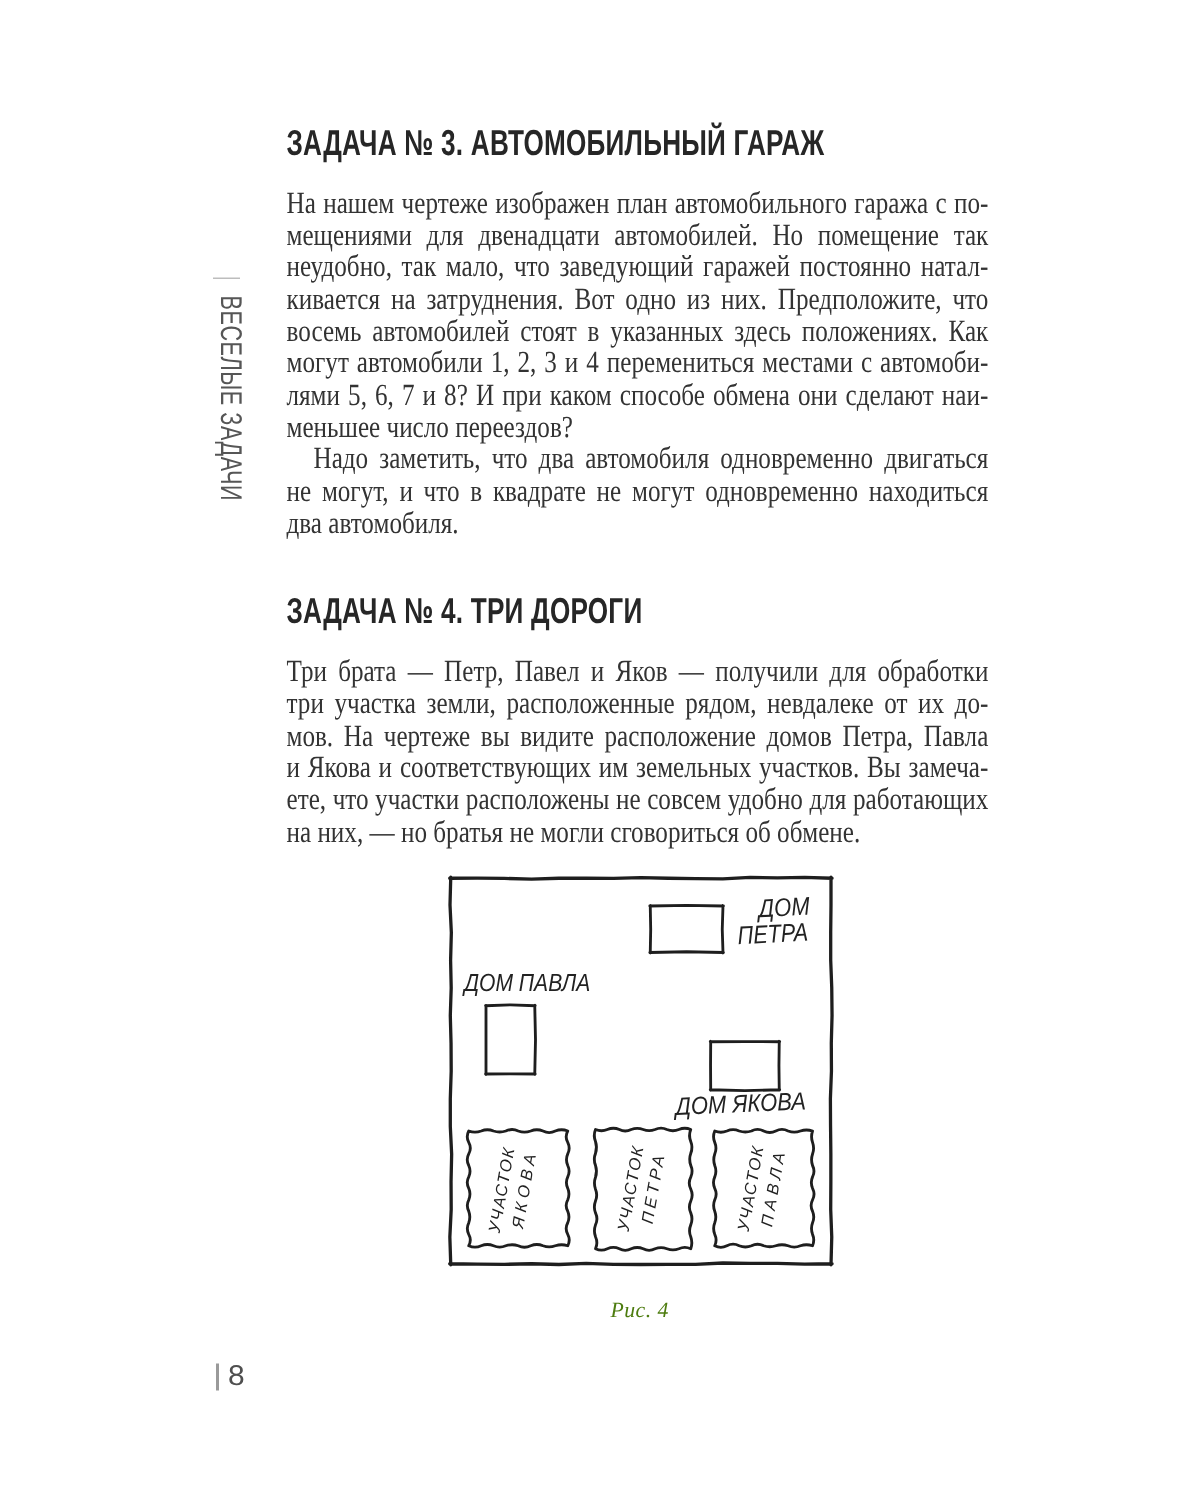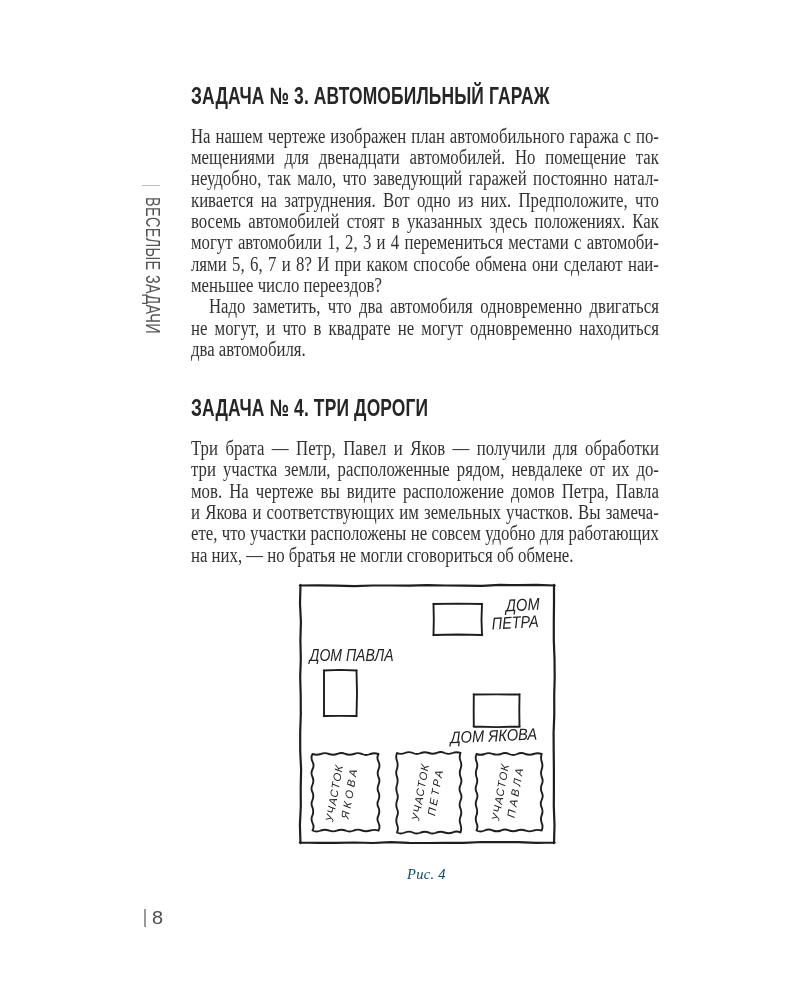--- a/index.html
+++ b/index.html
@@ -81,16 +81,16 @@
 
 <g transform="rotate(-80 500 793)">
         <text x="472" y="797" font-size="11" textLength="57" lengthAdjust="spacing">УЧАСТОК</text>
       </g>
 <g transform="rotate(-80 515 793)">
         <text x="490" y="797" font-size="11" textLength="50" lengthAdjust="spacing">ПАВЛА</text>
       </g>
 </g>
 </svg>
 
-<div style="position:absolute;left:407px;top:866px;font-style:italic;font-size:14.5px;color:#0c4a6e;letter-spacing:0.3px;">Рис.&nbsp;4</div>
+<div style="position:absolute;left:407px;top:866px;font-style:italic;font-size:14.5px;color:#4d7c0f;letter-spacing:0.3px;">Рис.&nbsp;4</div>
 
 <div style="position:absolute;left:144px;top:909px;width:1.5px;height:18px;background:#9a9a9a;"></div>
 
 <div style="position:absolute;left:152px;top:906.5px;font-family:'Liberation Sans',sans-serif;font-size:19px;color:#4f4f4f;transform-origin:0 0;transform:scaleX(1.05);">8</div>
 </body></html>

